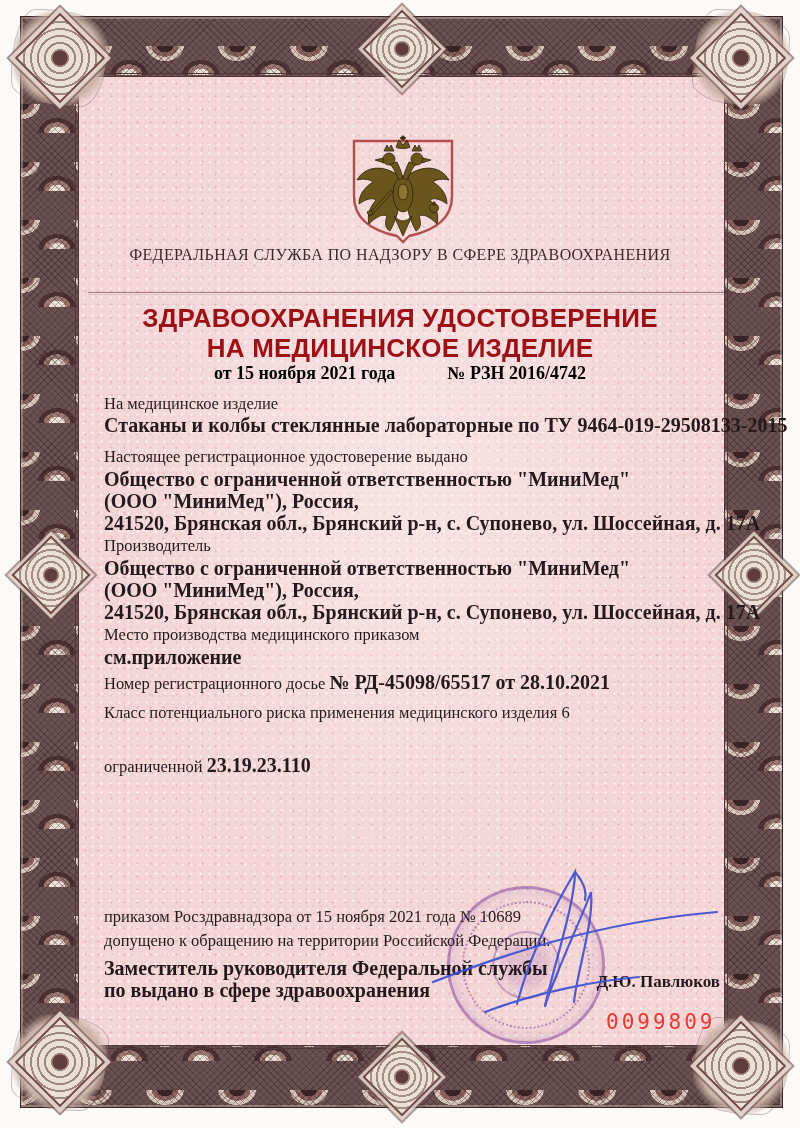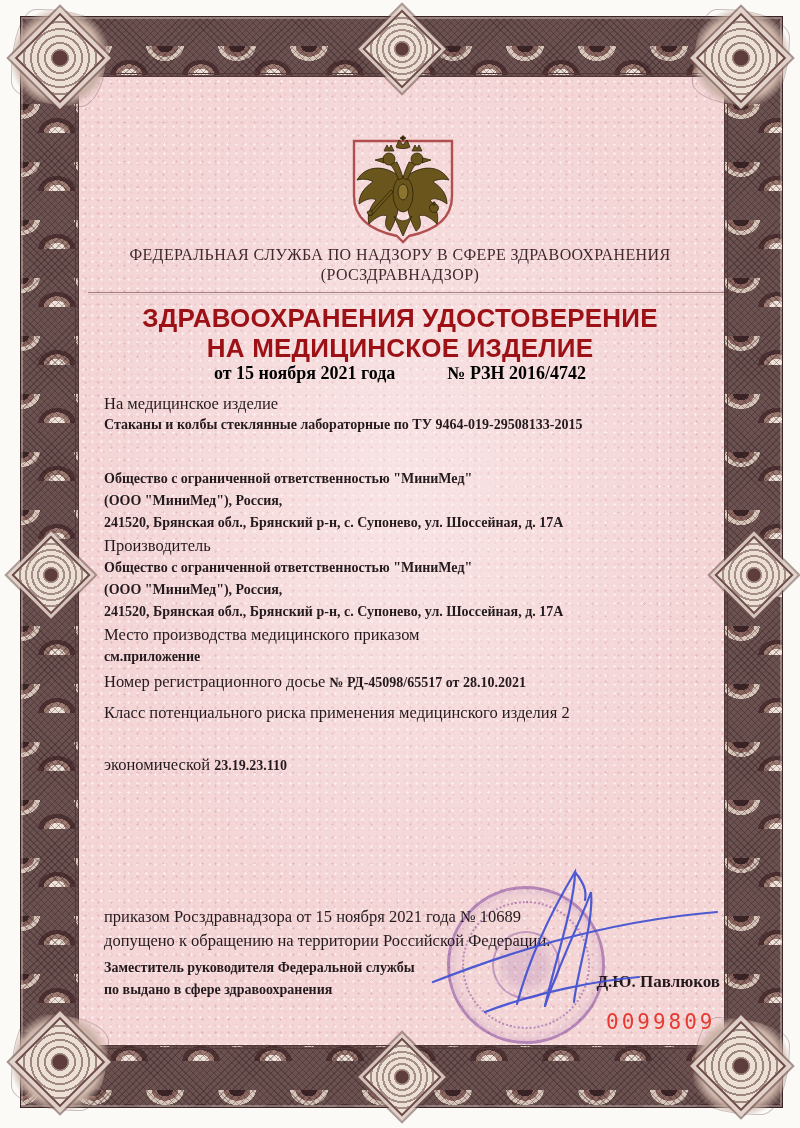--- a/index.html
+++ b/index.html
@@ -91,21 +91,21 @@
   .divider{left:88px;top:292px;width:648px;height:1px;background:rgba(96,58,62,.55);box-shadow:0 2px 0 rgba(96,58,62,.12);}
 
   .title{
     font-family:"Liberation Sans", sans-serif;font-weight:bold;
     font-size:26px;color:#9c1115;letter-spacing:.2px;
   }
   .titledate{font-size:18px;font-weight:bold;color:#000000;}
   .titledate .gap{display:inline-block;width:52px;}
 
   .body-line{left:104px;font-size:16.5px;line-height:22px;white-space:nowrap;}
-  .b{font-weight:bold;font-size:14px;}
+  .b{font-weight:bold;font-size:20px;}
 
   .signer{left:560px;width:160px;text-align:right;font-weight:bold;font-size:17px;}
 
   .serial{
     left:606px;top:1010px;width:130px;
     font-family:"DejaVu Sans Mono", monospace;
     font-size:21px;letter-spacing:3px;color:#e63a30;
   }
 
   
@@ -180,53 +180,53 @@
           <path d="M44 54 L22 78 L24 80 L46 56 Z"></path>
           <path d="M20 76 l4 -2 2 4 -4 2 z"></path>
           <circle cx="87" cy="72" r="4.5"></circle>
           <path d="M86 66 h2 v3 h-2 z"></path>
           <ellipse cx="56" cy="56" rx="5" ry="8" fill="#8a7430"></ellipse>
         </g>
       </svg>
     </div>
 
     <div class="abs center agency" style="top:246px">ФЕДЕРАЛЬНАЯ СЛУЖБА ПО НАДЗОРУ В СФЕРЕ ЗДРАВООХРАНЕНИЯ</div>
-    <div class="abs center agency" style="top:266px">(РОСЗДРАВНАДЗОР)</div>
     <div class="abs divider"></div>
 
     <div class="abs center title" style="top:303px">ЗДРАВООХРАНЕНИЯ УДОСТОВЕРЕНИЕ</div>
     <div class="abs center title" style="top:333px">НА МЕДИЦИНСКОЕ ИЗДЕЛИЕ</div>
     <div class="abs center titledate" style="top:363px">
       <span>от 15 ноября 2021 года</span><span class="gap"></span><span>№  РЗН 2016/4742</span>
     </div>
 
     <div class="abs body-line" style="top:393px">На медицинское изделие</div>
     <div class="abs body-line b" style="top:414px">Стаканы и колбы стеклянные лабораторные по ТУ 9464-019-29508133-2015</div>
 
+    <div class="abs body-line" style="top:446px">Настоящее регистрационное удостоверение выдано</div>
     <div class="abs body-line b" style="top:468px">Общество с ограниченной ответственностью "МиниМед"</div>
     <div class="abs body-line b" style="top:490px">(ООО "МиниМед"), Россия,</div>
     <div class="abs body-line b" style="top:512px">241520, Брянская обл., Брянский р-н, с. Супонево, ул. Шоссейная, д. 17А</div>
 
     <div class="abs body-line" style="top:535px">Производитель</div>
     <div class="abs body-line b" style="top:557px">Общество с ограниченной ответственностью "МиниМед"</div>
     <div class="abs body-line b" style="top:579px">(ООО "МиниМед"), Россия,</div>
     <div class="abs body-line b" style="top:601px">241520, Брянская обл., Брянский р-н, с. Супонево, ул. Шоссейная, д. 17А</div>
 
     <div class="abs body-line" style="top:624px">Место производства медицинского приказом</div>
     <div class="abs body-line b" style="top:646px">см.приложение</div>
 
     <div class="abs body-line" style="top:671px">
       <span>Номер регистрационного досье</span>
       <span class="b">№ РД-45098/65517 от 28.10.2021</span>
     </div>
 
-    <div class="abs body-line" style="top:702px">Класс потенциального риска применения медицинского изделия 2</div>
+    <div class="abs body-line" style="top:702px">Класс потенциального риска применения медицинского изделия 6</div>
 
     <div class="abs body-line" style="top:754px">
-      <span>экономической</span>
+      <span>ограниченной</span>
       <span class="b">23.19.23.110</span>
     </div>
 
 
     <div class="abs body-line" style="top:906px">приказом Росздравнадзора от 15 ноября 2021 года № 10689</div>
     <div class="abs body-line" style="top:930px">допущено к обращению на территории Российской Федерации.</div>
 
     <div class="abs body-line b" style="top:957px">Заместитель руководителя Федеральной службы</div>
     <div class="abs body-line b" style="top:979px">по выдано в сфере здравоохранения</div>
 

